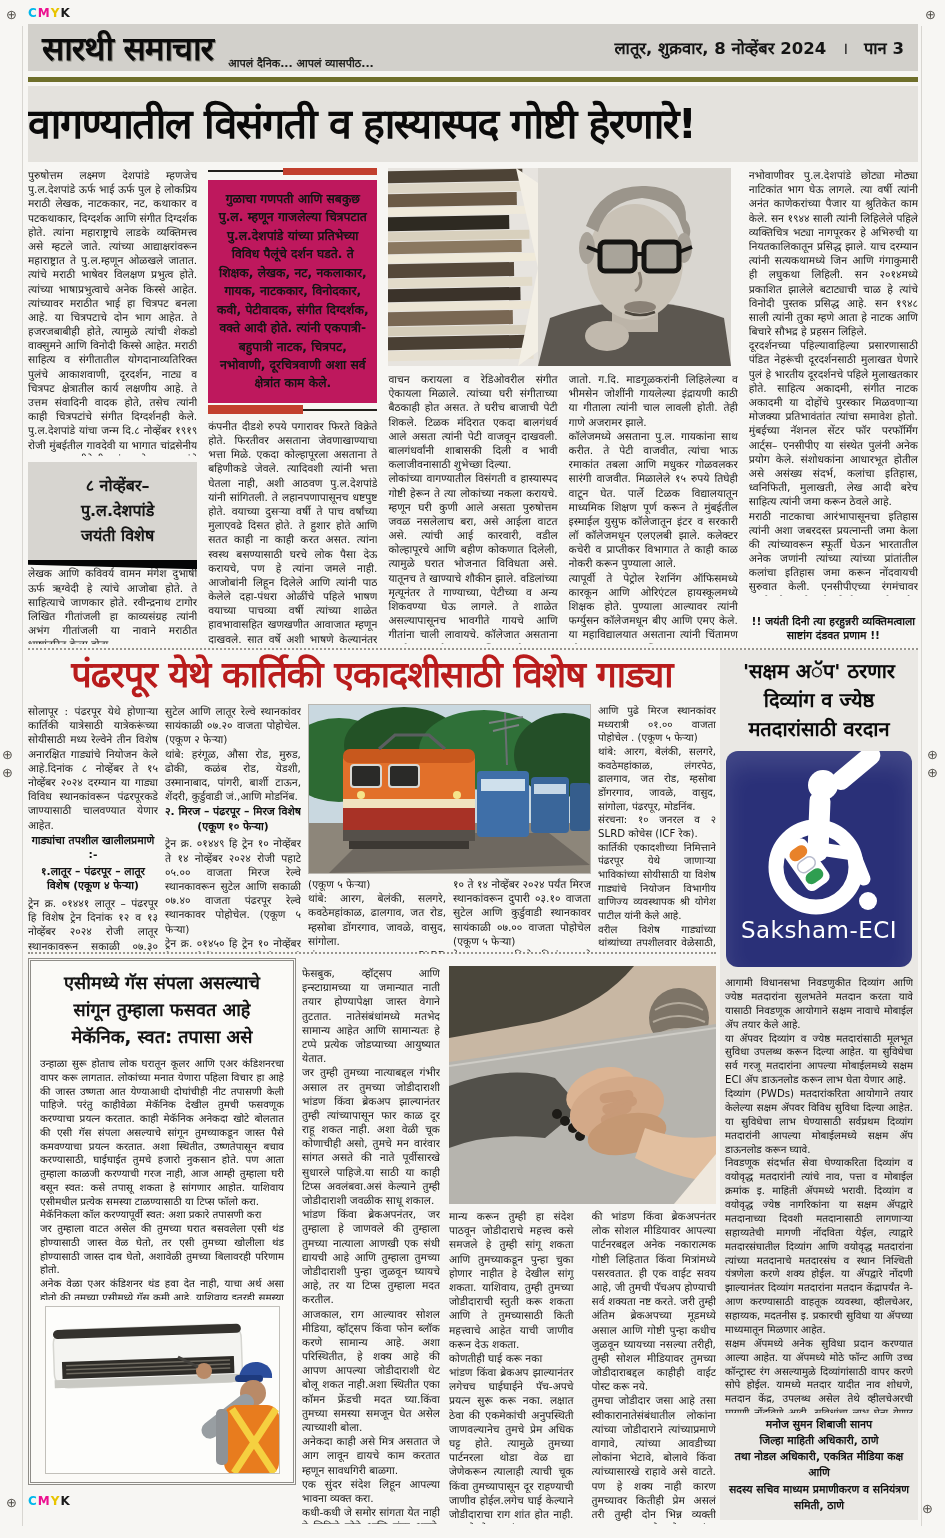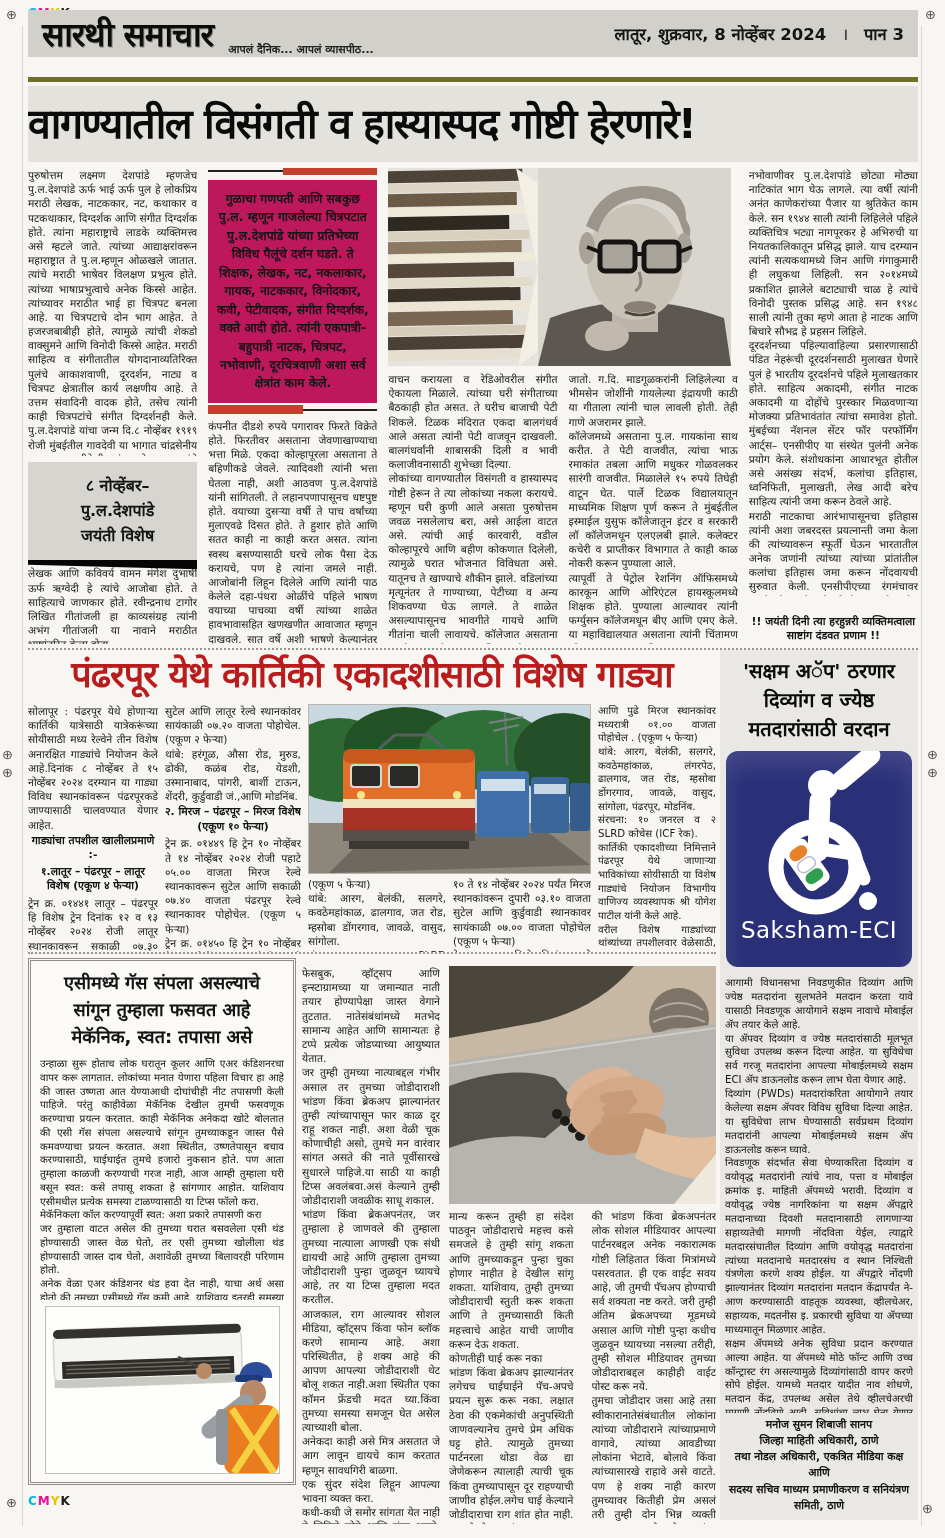--- a/index.html
+++ b/index.html
@@ -5,21 +5,21 @@
   *{margin:0;padding:0;box-sizing:border-box;}
   body{width:945px;height:1538px;position:relative;background:#f7f6f3;
        font-family:"DejaVu Sans",sans-serif;color:#141414;overflow:hidden;}
   .bt{font-size:10.6px;line-height:1.34;text-align:justify;white-space:pre-line;overflow:hidden;color:#1a1a18;}
   .regmark{position:absolute;font-size:13px;color:#55524c;line-height:1;}
   .cmyk{position:absolute;font-size:12px;font-weight:bold;letter-spacing:1px;font-family:"DejaVu Sans",sans-serif;}
   .cmyk .c{color:#00b7eb}.cmyk .m{color:#ec0f8f}.cmyk .y{color:#e8c400}.cmyk .k{color:#1a1a1a}
   #frame{position:absolute;left:22px;top:26px;width:900px;height:1500px;border-left:1px solid #d8d6d1;border-right:1px solid #d8d6d1;pointer-events:none;}
 
   
-  #masthead{position:absolute;left:28px;top:10px;width:890px;height:47px;background:#d2d0cb;
+  #masthead{position:absolute;left:28px;top:24px;width:890px;height:47px;background:#d2d0cb;
             display:flex;align-items:center;justify-content:space-between;padding:0 14px;}
   #brand{font-size:33px;font-weight:bold;letter-spacing:-1px;color:#0c0c0c;text-shadow:1px 1px 0 #8a887f;}
   #tagline{font-size:11px;font-weight:bold;color:#22221f;margin-left:10px;position:relative;top:7px;}
   .dateline-wrap{font-weight:bold;font-size:16.5px;white-space:nowrap;}
   .dateline-wrap .sep{margin:0 10px;font-weight:normal;}
   #rule{position:absolute;left:28px;top:77px;width:890px;height:5px;background:#6f6f2b;}
 
   
   #band{position:absolute;left:28px;top:86px;width:890px;height:76px;background:#e4e2dd;overflow:hidden;}
   #band h1{font-size:41px;line-height:76px;text-align:left;font-weight:bold;letter-spacing:-1.5px;white-space:nowrap;color:#0a0a0a;}

